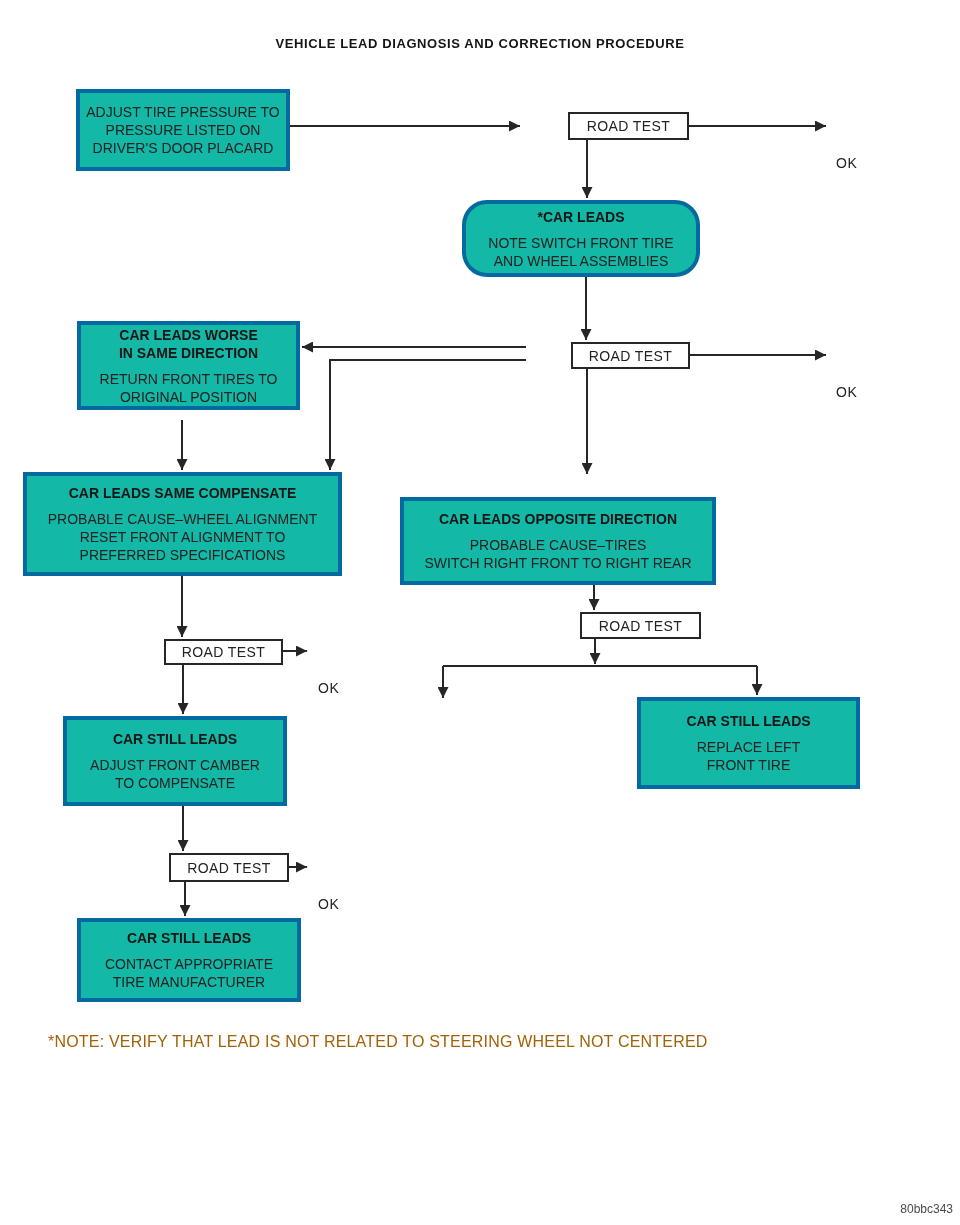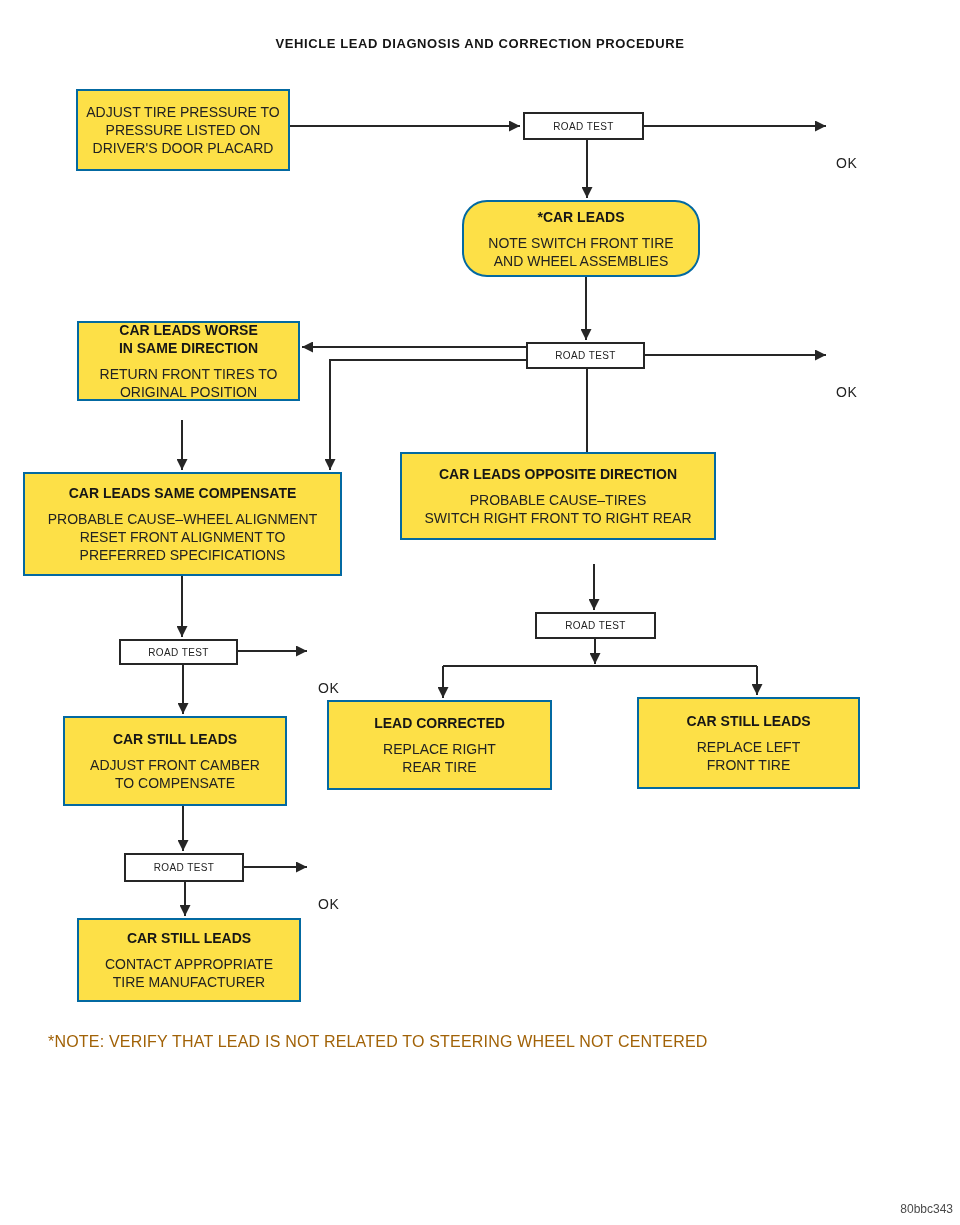--- a/index.html
+++ b/index.html
@@ -14,22 +14,22 @@
   }
   .chart-title{
     position:absolute;left:0;top:36px;width:960px;
     text-align:center;
     font-size:13px;font-weight:bold;letter-spacing:.6px;
     color:#151515;
   }
   .node{
     position:absolute;
     box-sizing:border-box;
-    border:2px solid #0369a1;
-    background:#fde047;
+    border:4px solid #0369a1;
+    background:#14b8a6;
     display:flex;flex-direction:column;
     align-items:center;justify-content:center;
     text-align:center;
     padding:4px 6px;
   }
   .node-title{
     font-weight:bold;
     font-size:14px;line-height:18px;
     white-space:pre-line;
     color:#161616;
@@ -39,22 +39,23 @@
     font-size:14px;line-height:18px;
     white-space:pre-line;
     color:#222222;
   }
   .road-test{
     position:absolute;
     box-sizing:border-box;
     border:2px solid #262626;
     background:#ffffff;
     display:flex;align-items:center;justify-content:center;
-    font-size:10px;letter-spacing:.4px;
+    font-size:14px;letter-spacing:.4px;
     color:#222222;
+    margin-left:45px;
   }
   .ok-label{
     position:absolute;
     font-size:14px;letter-spacing:.5px;
     color:#222222;
     margin-top:38px;
   }
   .connectors{position:absolute;left:0;top:0;}
   .note-text{
     position:absolute;left:48px;top:1033px;
@@ -115,56 +116,51 @@
 
   <div class="node" style="left:462px;top:200px;width:238px;height:77px;border-radius:25px;">
     <div class="node-title">*CAR LEADS</div>
     <div class="node-body">NOTE SWITCH FRONT TIRE
 AND WHEEL ASSEMBLIES</div>
   </div>
 
   <div class="road-test" style="left:526px;top:342px;width:119px;height:27px;">ROAD TEST</div>
   <div class="ok-label" style="left:836px;top:346px;">OK</div>
 
-  <div class="node" style="left:77px;top:321px;width:223px;height:80px;">
+  <div class="node" style="left:77px;top:321px;width:223px;height:89px;">
     <div class="node-title">CAR LEADS WORSE
 IN SAME DIRECTION</div>
     <div class="node-body">RETURN FRONT TIRES TO
 ORIGINAL POSITION</div>
   </div>
 
   <div class="node" style="left:23px;top:472px;width:319px;height:104px;">
     <div class="node-title">CAR LEADS SAME COMPENSATE</div>
     <div class="node-body">PROBABLE CAUSE–WHEEL ALIGNMENT
 RESET FRONT ALIGNMENT TO
 PREFERRED SPECIFICATIONS</div>
   </div>
 
-  <div class="node" style="left:400px;top:452px;width:316px;height:88px;">
+  <div class="node" style="left:400px;top:497px;width:316px;height:88px;">
     <div class="node-title">CAR LEADS OPPOSITE DIRECTION</div>
     <div class="node-body">PROBABLE CAUSE–TIRES
 SWITCH RIGHT FRONT TO RIGHT REAR</div>
   </div>
 
   <div class="road-test" style="left:119px;top:639px;width:119px;height:26px;">ROAD TEST</div>
   <div class="ok-label" style="left:318px;top:642px;">OK</div>
 
   <div class="node" style="left:63px;top:716px;width:224px;height:90px;">
     <div class="node-title">CAR STILL LEADS</div>
     <div class="node-body">ADJUST FRONT CAMBER
 TO COMPENSATE</div>
   </div>
 
   <div class="road-test" style="left:535px;top:612px;width:121px;height:27px;">ROAD TEST</div>
 
-  <div class="node" style="left:327px;top:700px;width:225px;height:90px;">
-    <div class="node-title">LEAD CORRECTED</div>
-    <div class="node-body">REPLACE RIGHT
-REAR TIRE</div>
-  </div>
 
   <div class="node" style="left:637px;top:697px;width:223px;height:92px;">
     <div class="node-title">CAR STILL LEADS</div>
     <div class="node-body">REPLACE LEFT
 FRONT TIRE</div>
   </div>
 
   <div class="road-test" style="left:124px;top:853px;width:120px;height:29px;">ROAD TEST</div>
   <div class="ok-label" style="left:318px;top:858px;">OK</div>
 

